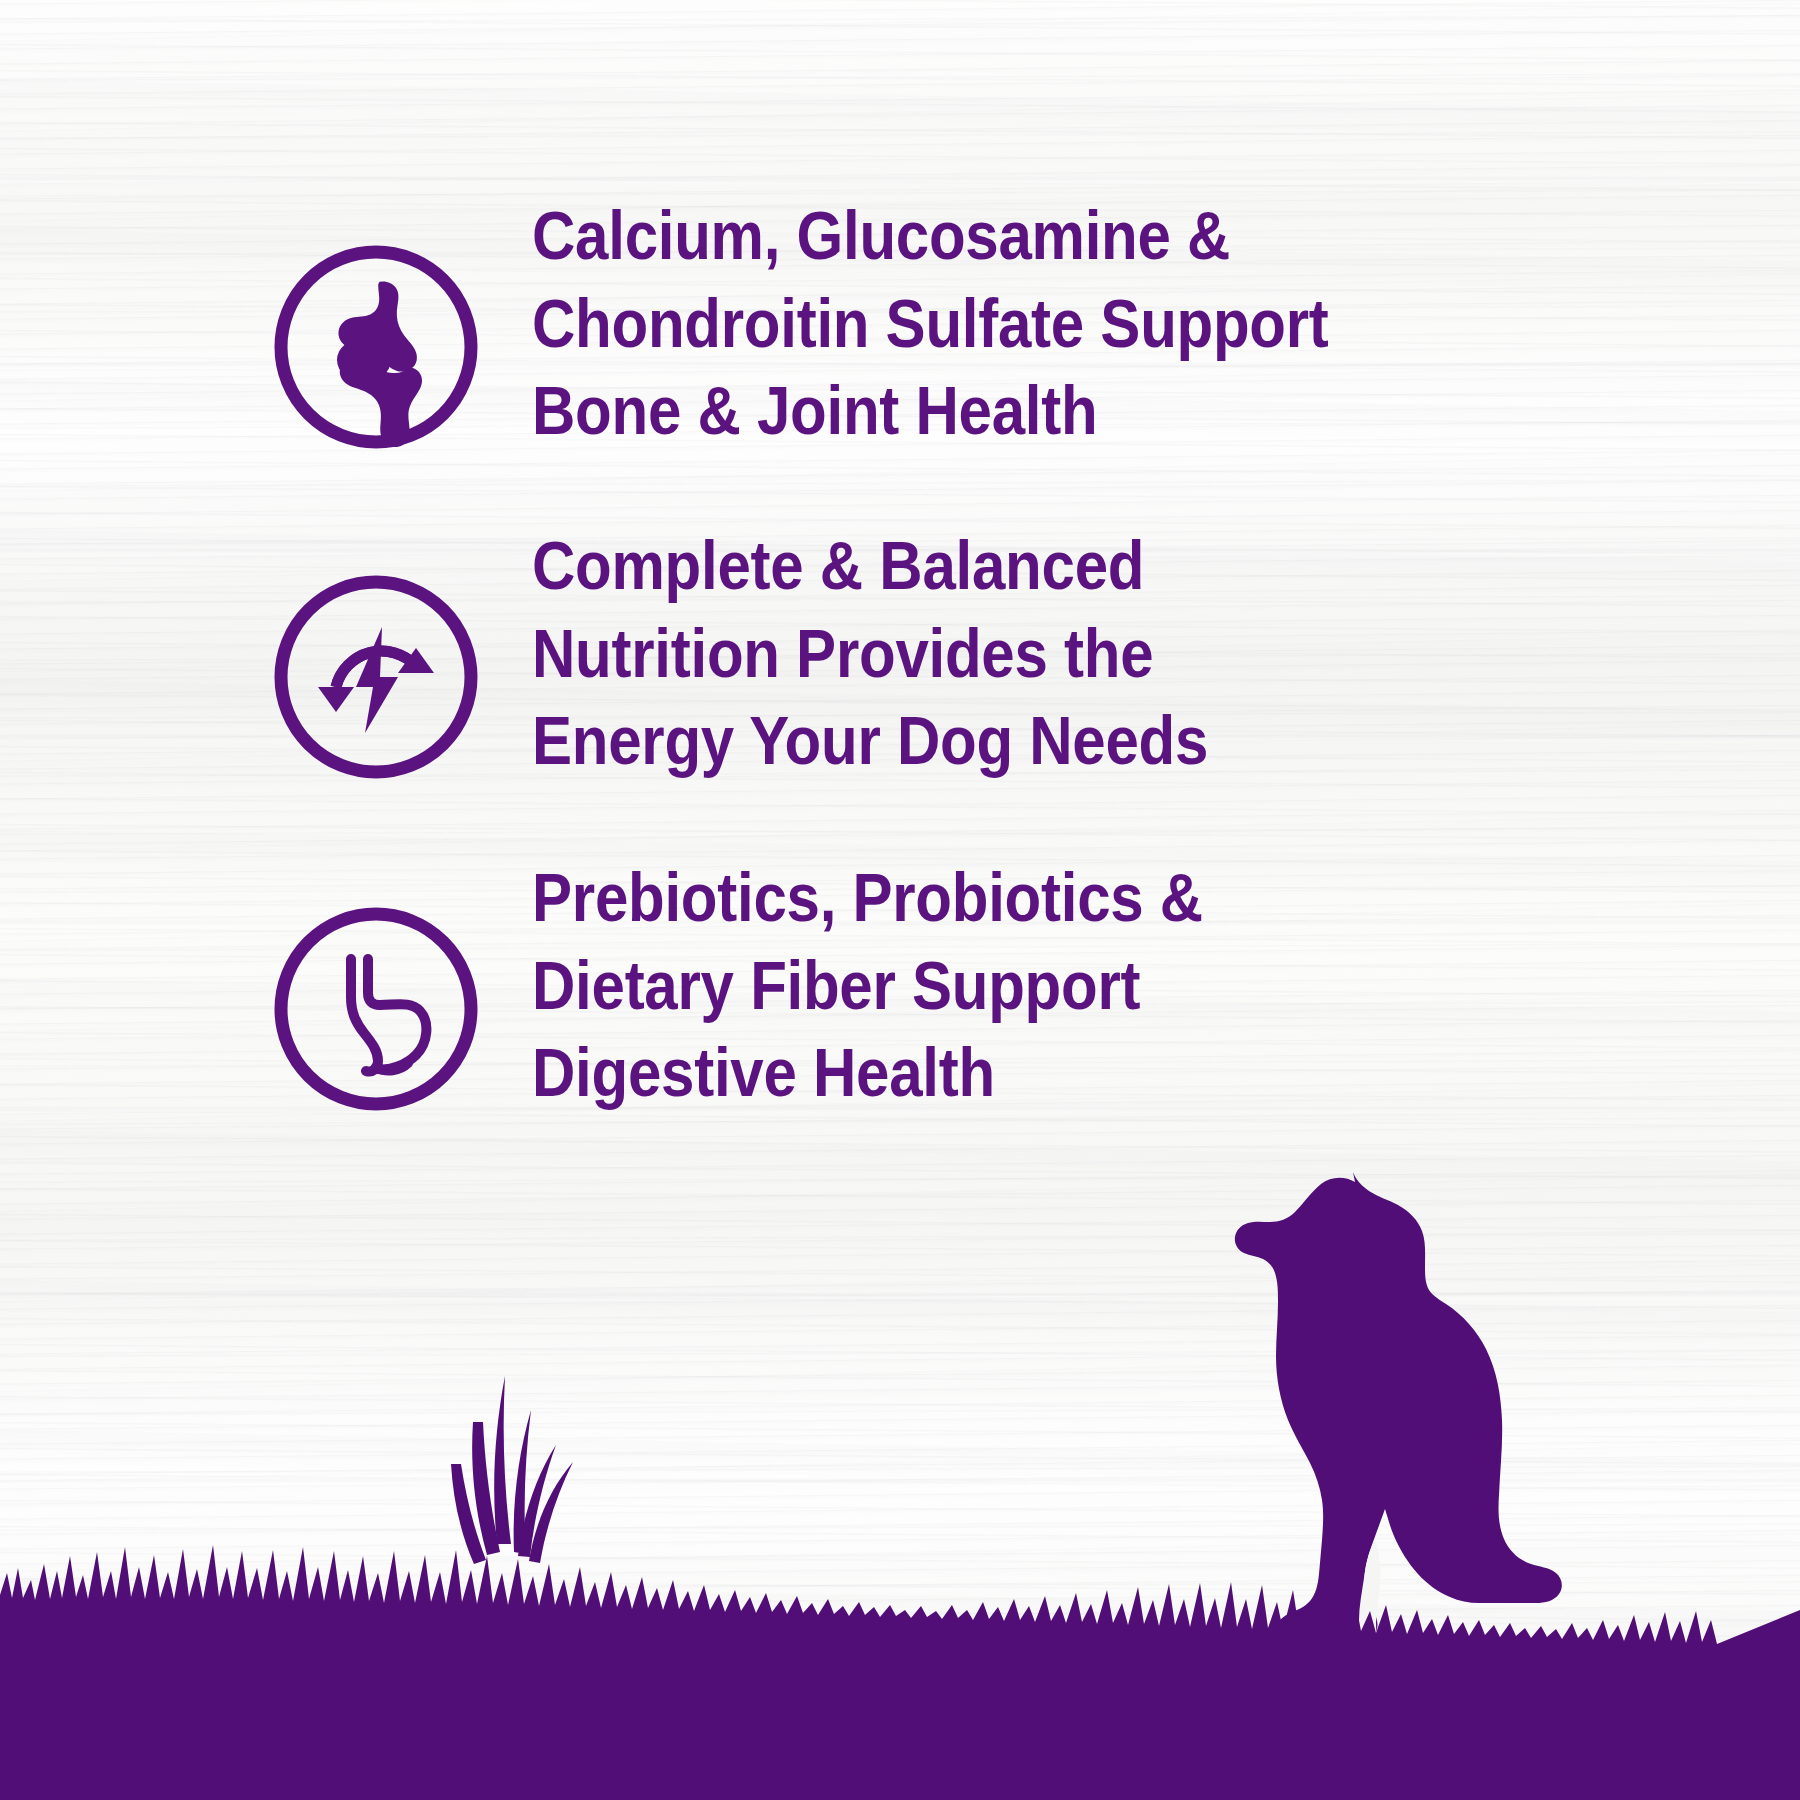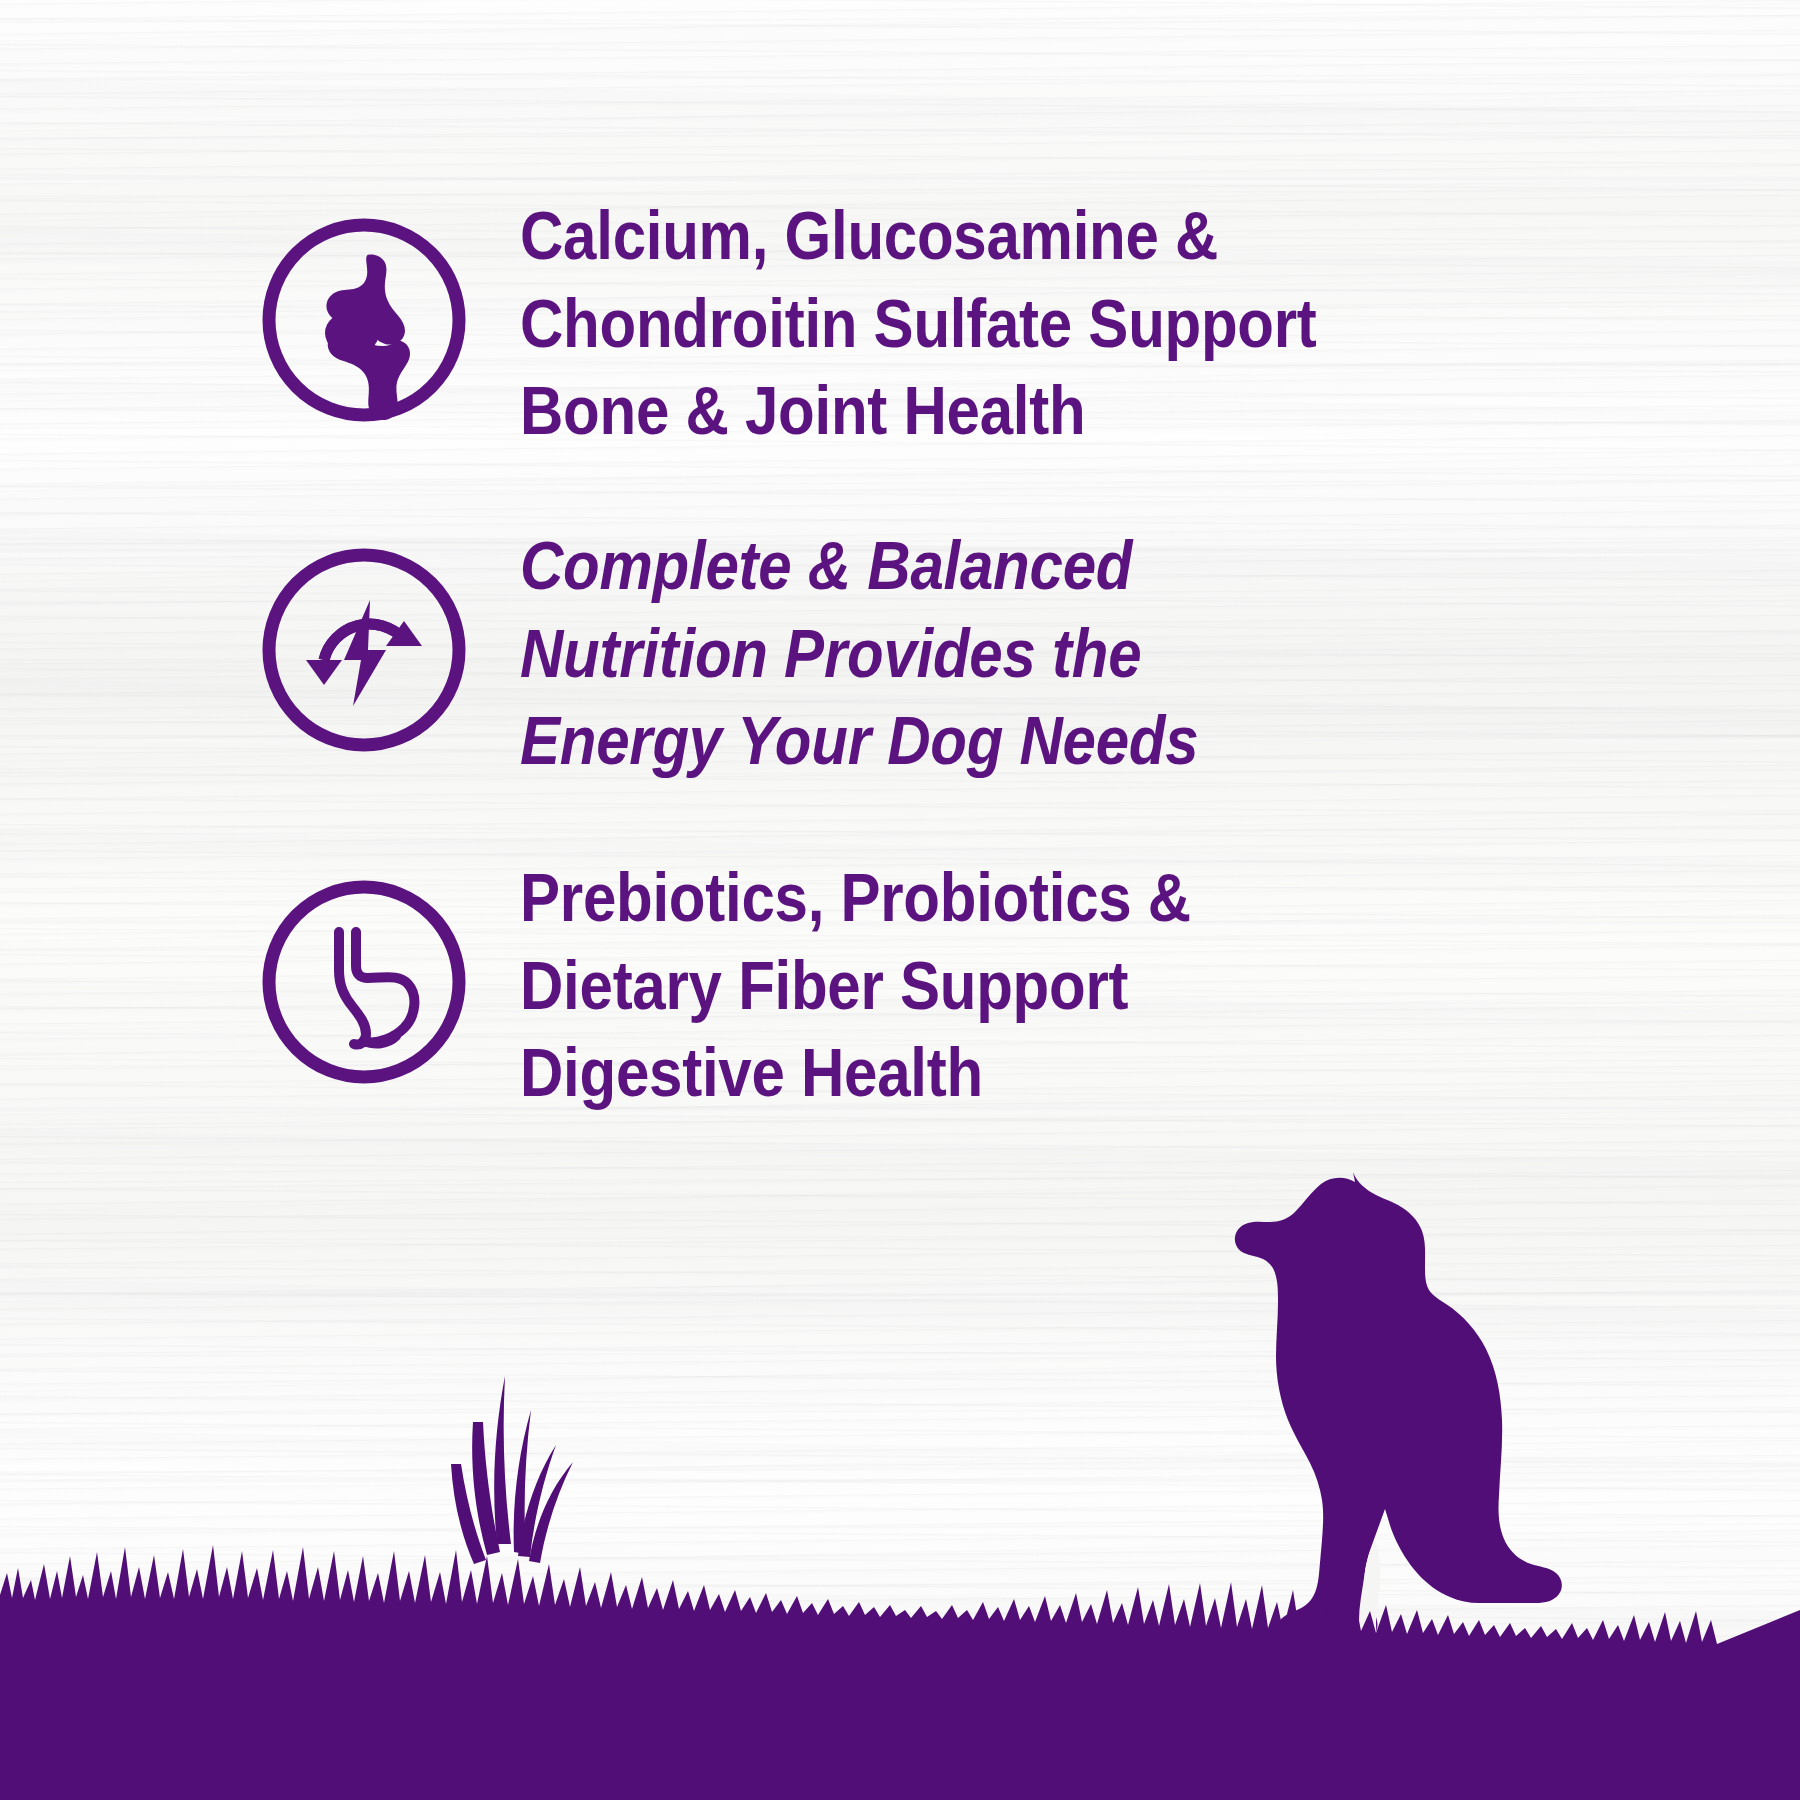--- a/index.html
+++ b/index.html
@@ -96,22 +96,22 @@
   
   .features {
     position: absolute;
     left: 0;
     top: 0;
     width: 1800px;
   }
   .feature-row {
     position: absolute;
     display: flex;
-    align-items: center;
-    left: 256px;
+    align-items: flex-end;
+    left: 268px;
   }
   .icon-wrap {
     flex: 0 0 auto;
     width: 216px;
     height: 216px;
   }
   .icon-wrap svg { display: block; width: 216px; height: 216px; }
 
   .feature-text {
     margin-left: 48px;
@@ -120,21 +120,21 @@
     font-weight: bold;
     font-size: 69px;
     line-height: 1.27;
     letter-spacing: -0.3px;
     transform: scaleX(0.87);
     transform-origin: left top;
     white-space: pre-line;
   }
 
   #row-1 { top: 186px; }
-  #row-2 { top: 516px; font-style: italic; }
+  #row-2 { top: 516px; }
   #row-3 { top: 848px; }
 
   #row-1 .feature-text { margin-top: 6px; }
   #row-2 .feature-text { margin-top: 6px; }
   #row-3 .feature-text { margin-top: 6px; }
 
   
   .scenery {
     position: absolute;
     left: 0;

